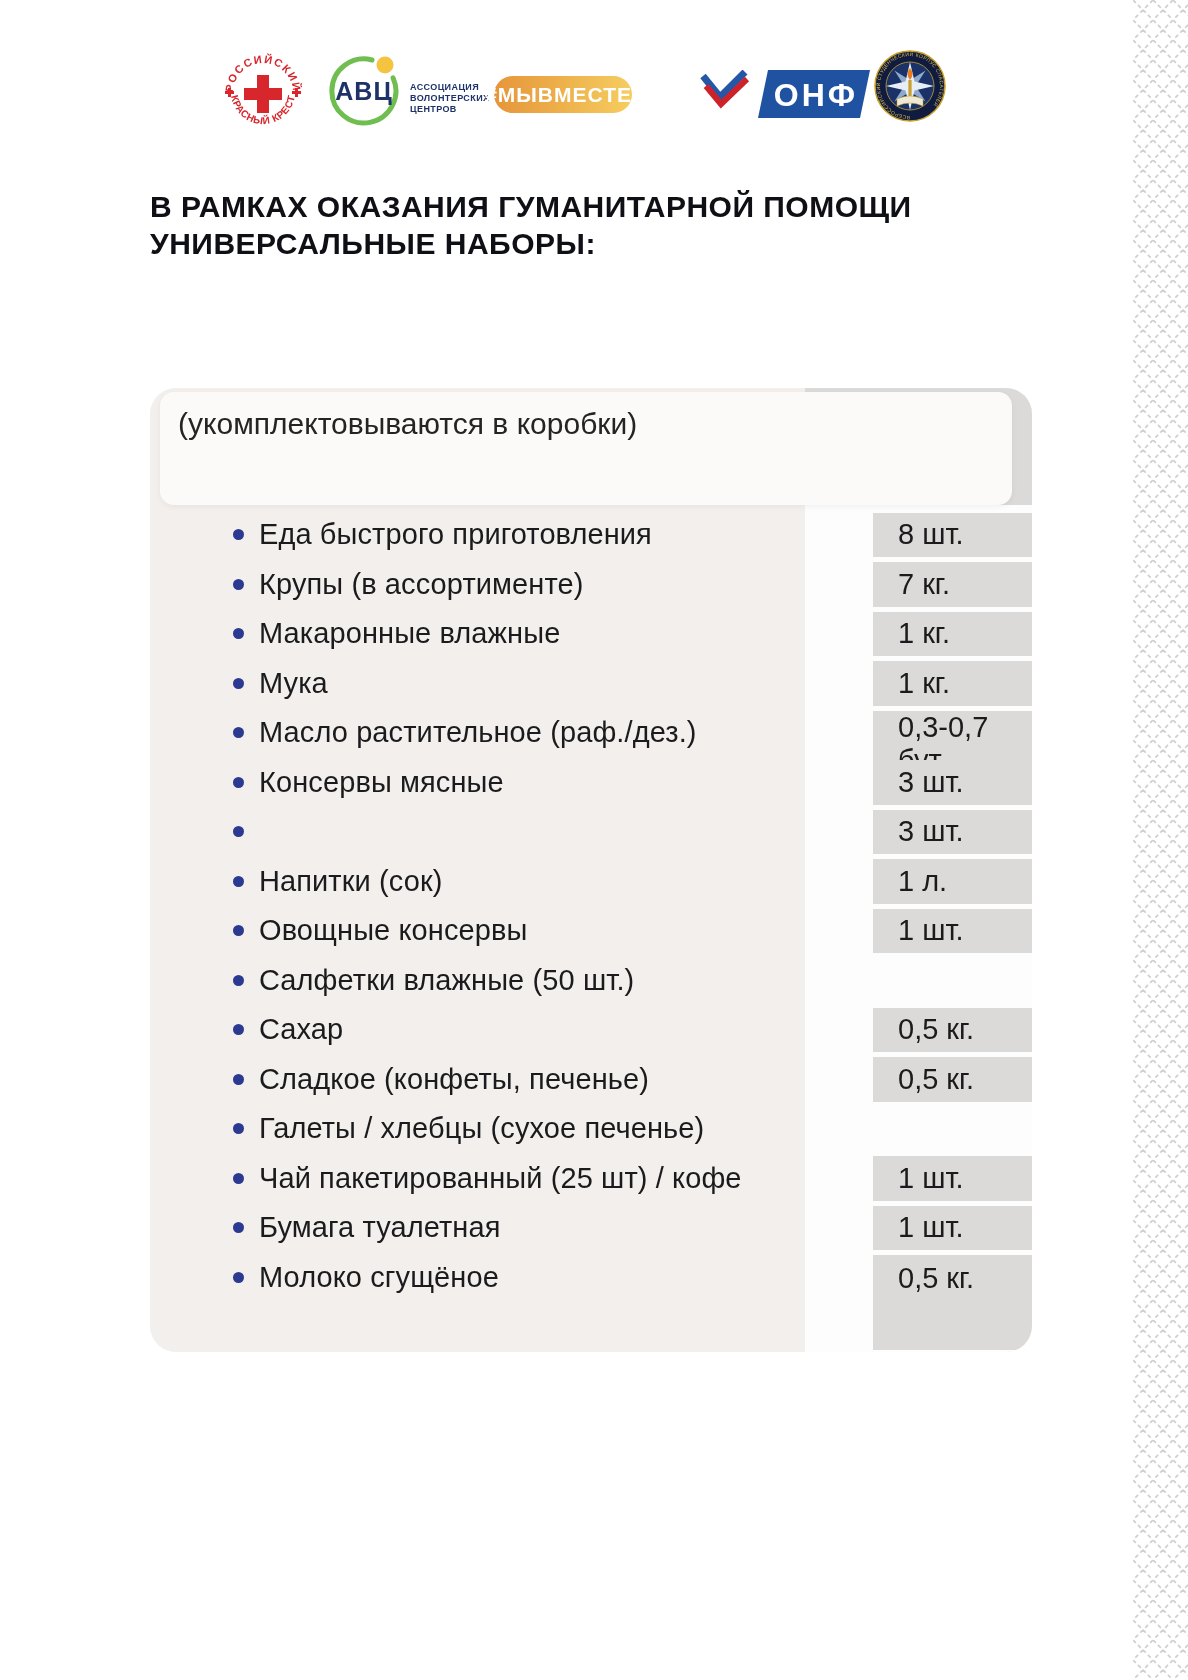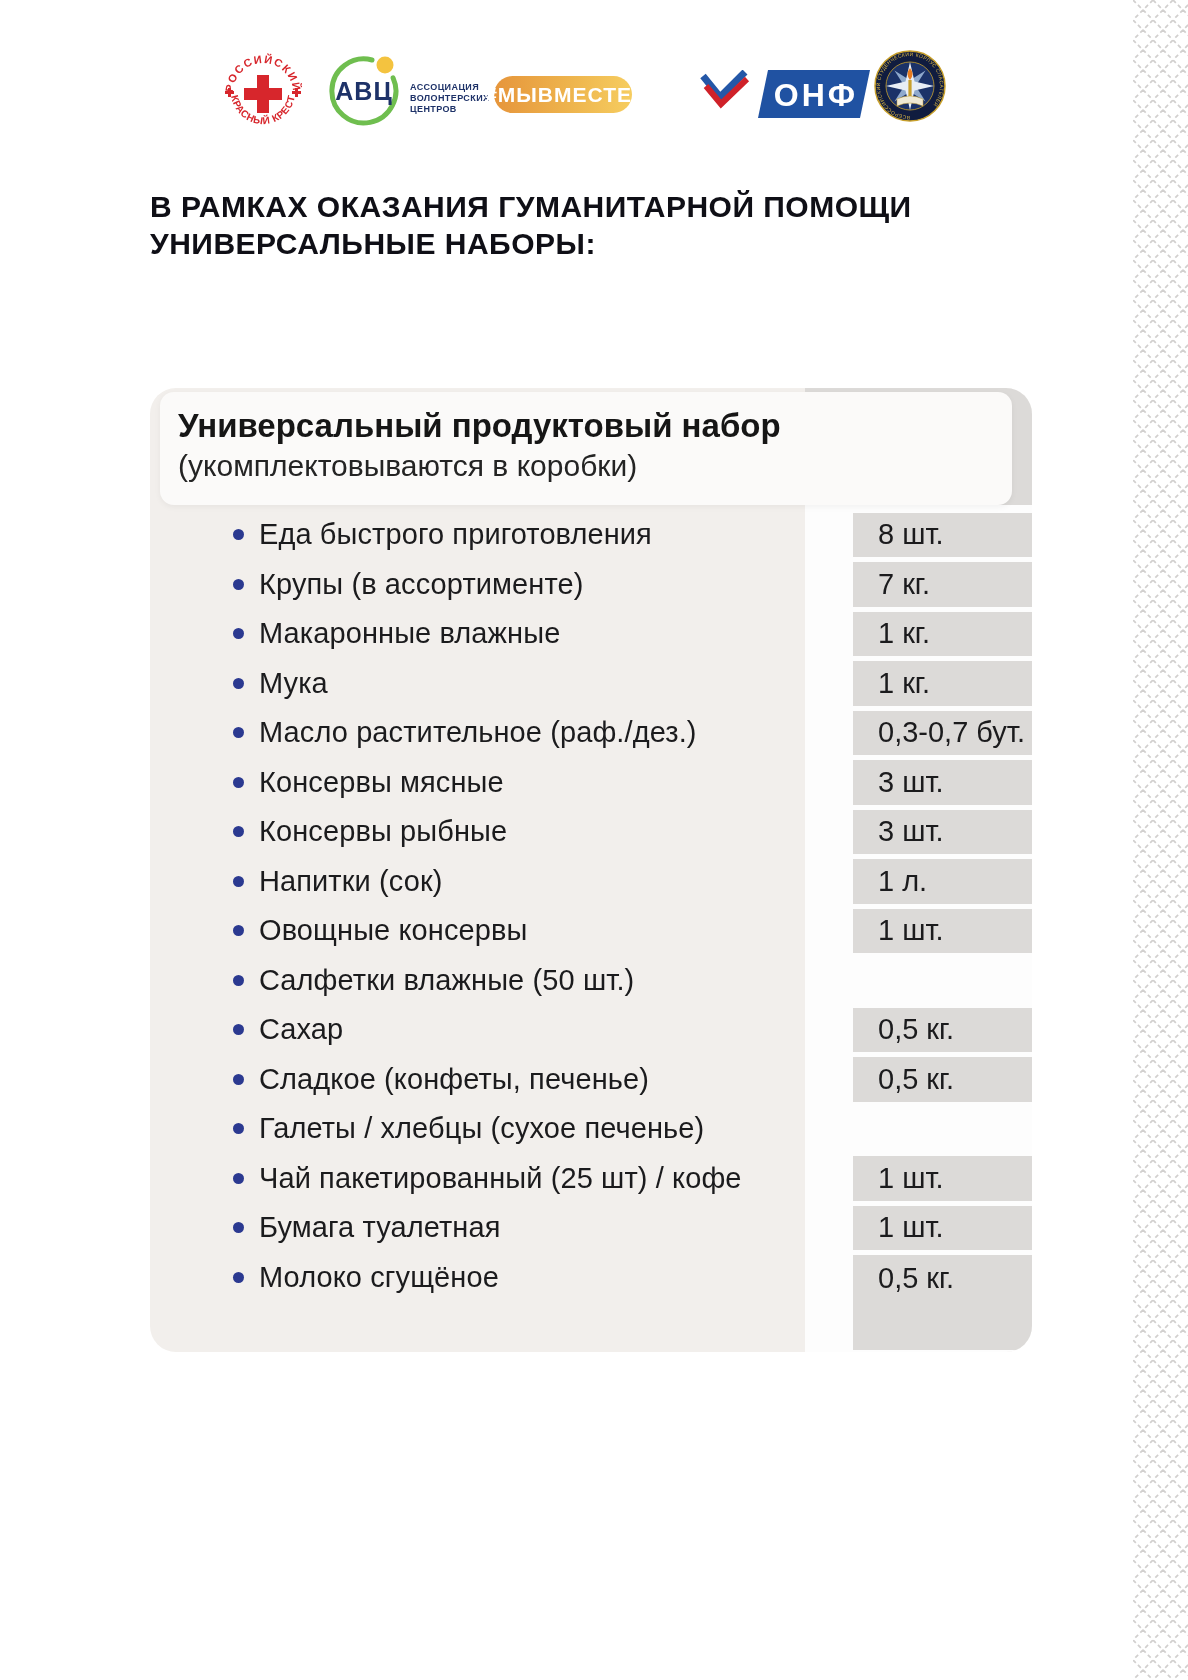--- a/index.html
+++ b/index.html
@@ -67,21 +67,21 @@
   .row { display:flex; height:49.5px; }
   .row.filler { flex:1; height:auto; }
   .row-left {
     width:655px; display:flex; align-items:center;margin-left:48px;
   }
   .bullet {
     width:11px; height:11px; border-radius:50%;
     background:#2b3990; margin-left:35px; margin-right:15px; flex:0 0 auto;
   }
   .item-label { font-size:29px; color:#1b1b1d; letter-spacing:.1px; }
-  .row-right { flex:1; display:flex; flex-direction:column; }
+  .row-right { flex:1; display:flex; flex-direction:column;margin-left:20px; }
   .qty-cell {
     flex:1; background:#dcdad8; margin:2.5px 0;
     display:flex; align-items:center; padding-left:25px;
     font-size:29px; color:#1b1b1d;
   }
   .row:nth-last-child(2) .qty-cell { margin-bottom:0; }
   .row.filler .qty-cell { margin-top:0; }
 </style>
 </head>
 <body>
@@ -157,21 +157,20 @@
   <h1 class="heading">
     <div>В РАМКАХ ОКАЗАНИЯ ГУМАНИТАРНОЙ ПОМОЩИ</div>
     <div>УНИВЕРСАЛЬНЫЕ НАБОРЫ:</div>
   </h1>
 
   <section class="card">
     <div class="qty-col-bg"></div>
     <div class="qty-header-cell"></div>
 
     <div class="title-box">
-      <div class="t1">Универсальный продуктовый набор</div>
       <div class="t2">(укомплектовываются в коробки)</div>
     </div>
 
     <div class="rows">
 
       <div class="row">
         <div class="row-left">
             <span class="bullet"></span>
           <span class="item-label">Еда быстрого приготовления</span>
           </div>
@@ -220,21 +219,20 @@
             <span class="bullet"></span>
           <span class="item-label">Консервы мясные</span>
           </div>
         <div class="row-right">
             <div class="qty-cell">3 шт.</div>
           </div>
       </div>
       <div class="row">
         <div class="row-left">
             <span class="bullet"></span>
-          <span class="item-label">Консервы рыбные</span>
           </div>
         <div class="row-right">
             <div class="qty-cell">3 шт.</div>
           </div>
       </div>
       <div class="row">
         <div class="row-left">
             <span class="bullet"></span>
           <span class="item-label">Напитки (сок)</span>
           </div>

